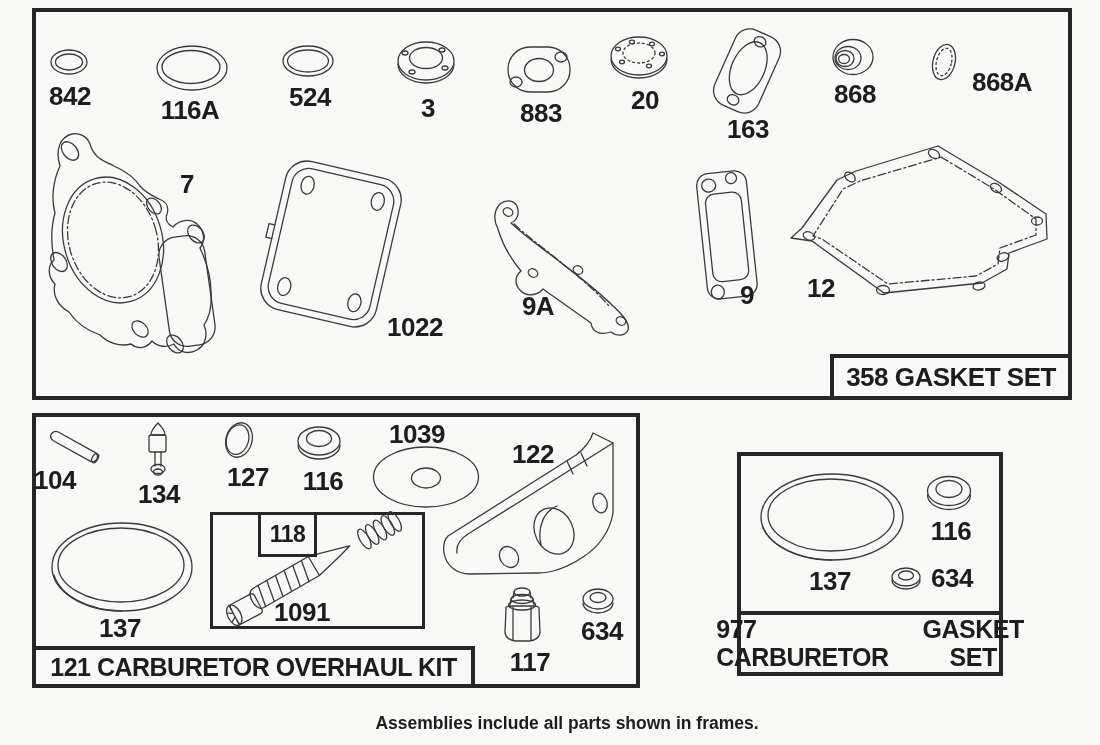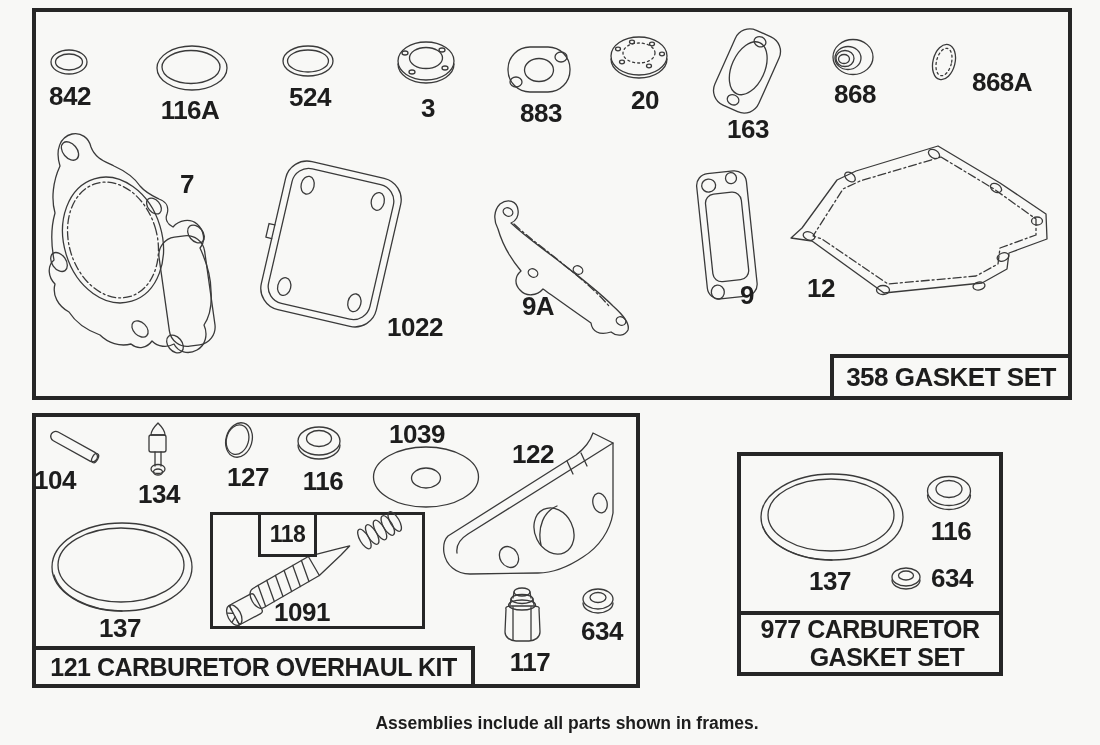--- a/index.html
+++ b/index.html
@@ -23,21 +23,21 @@
   .labelbox {
     position:absolute; border:4px solid #262626; box-sizing:border-box;
     display:flex; align-items:center; justify-content:center;
     font-weight:bold; color:#1d1d1d; background:#f8f8f6;
     letter-spacing:-0.5px; z-index:3;
   }
   #box-358 { left:830px; top:354px; width:242px; height:46px; font-size:26px;text-align:center; }
   #box-121 { left:32px;  top:646px; width:443px; height:42px; font-size:25px; }
   #box-118 { left:210px; top:512px; width:59px;  height:45px; font-size:23px; border-width:3px;margin-left:48px; }
   #box-977 { left:737px; top:611px; width:266px; height:65px; font-size:25px;
-             flex-direction:column; line-height:1.1; }
+             line-height:1.1; }
   #box-977 .line2 { padding-left:34px;text-align:center; }
   .plabel {
     position:absolute; transform:translate(-50%,-50%);
     font-weight:bold; font-size:26px; color:#1d1d1d;
     letter-spacing:-0.5px; white-space:nowrap; z-index:3;
   }
   .footer-note {
     position:absolute; transform:translate(-50%,-50%);
     font-weight:bold; font-size:17.5px; color:#1d1d1d; z-index:3;
   }

